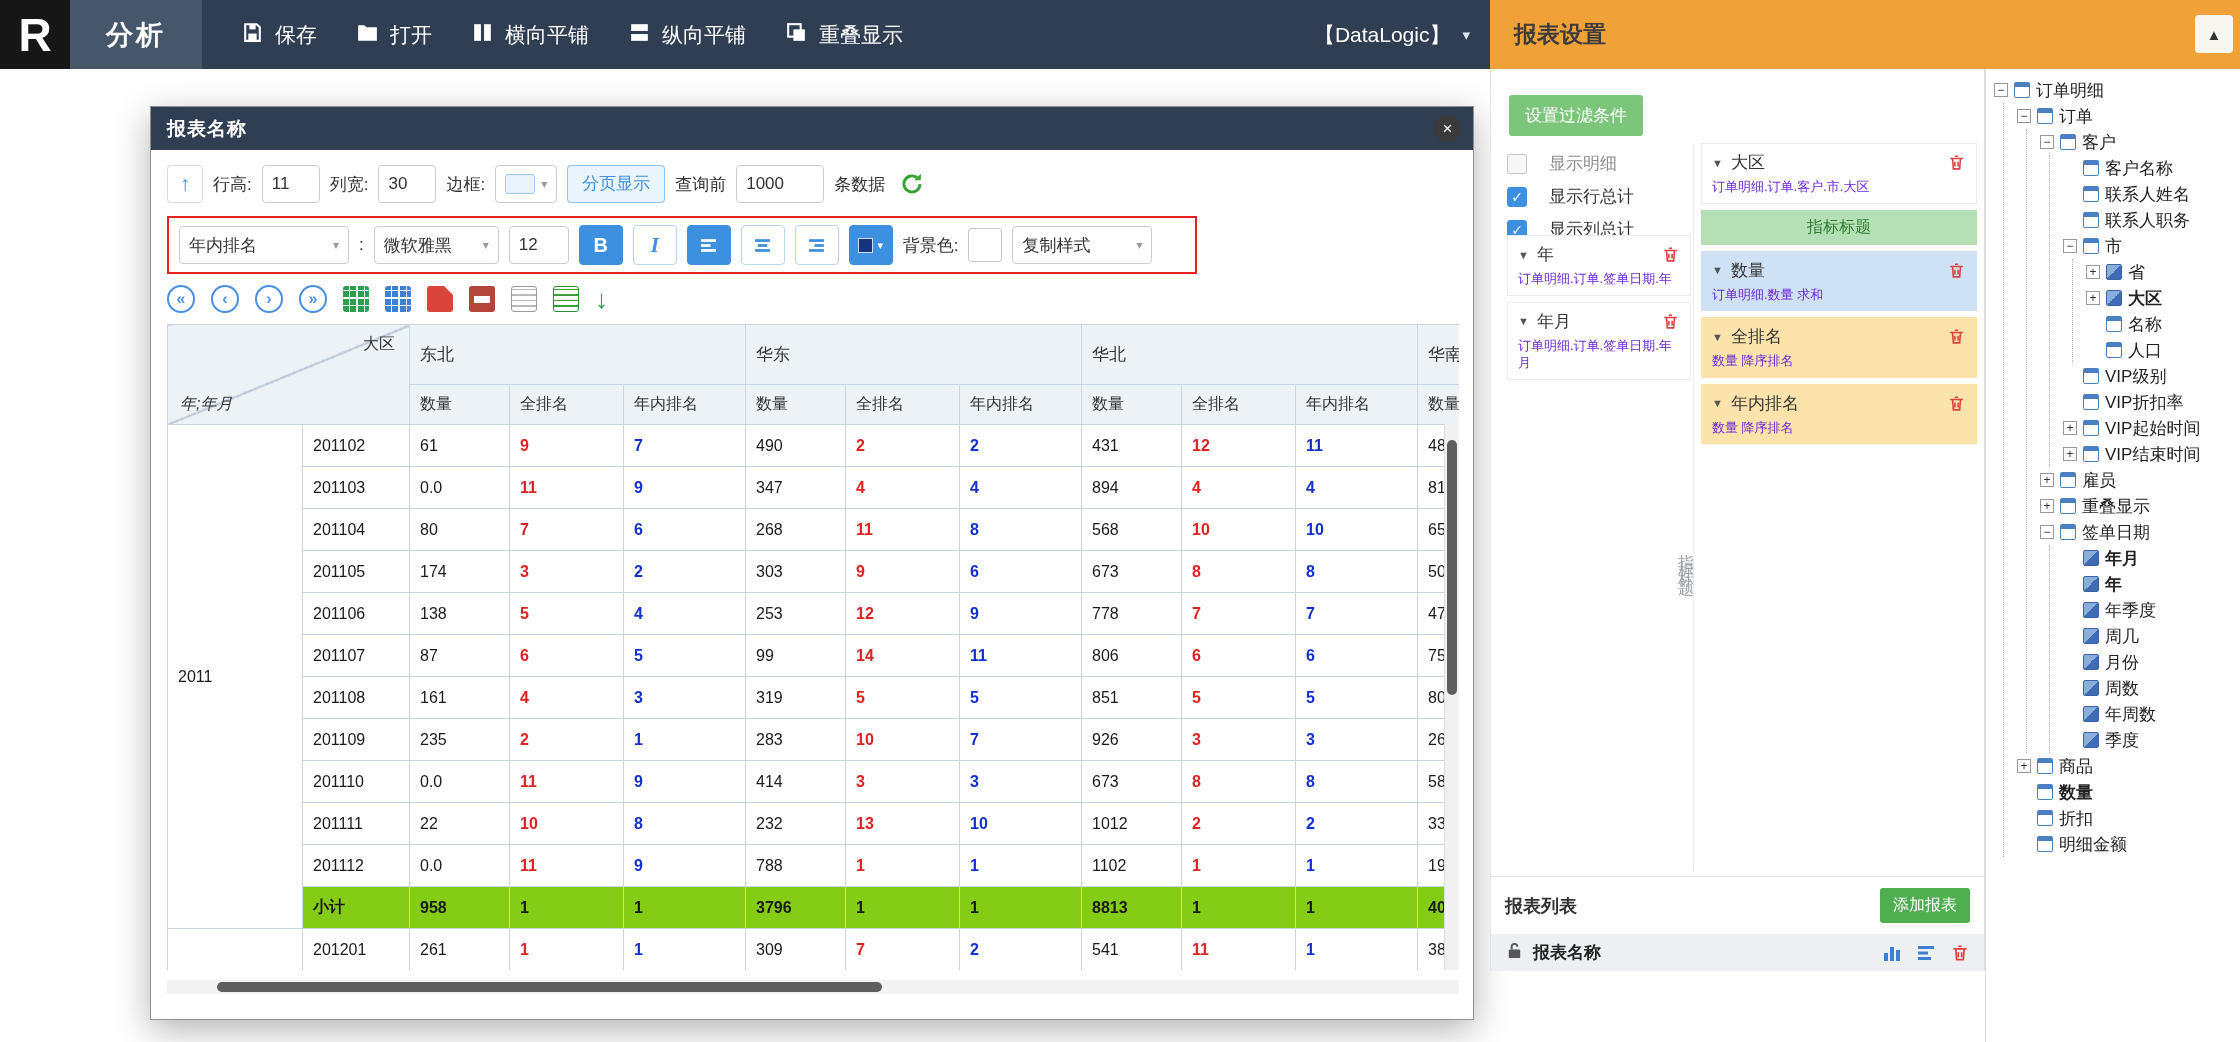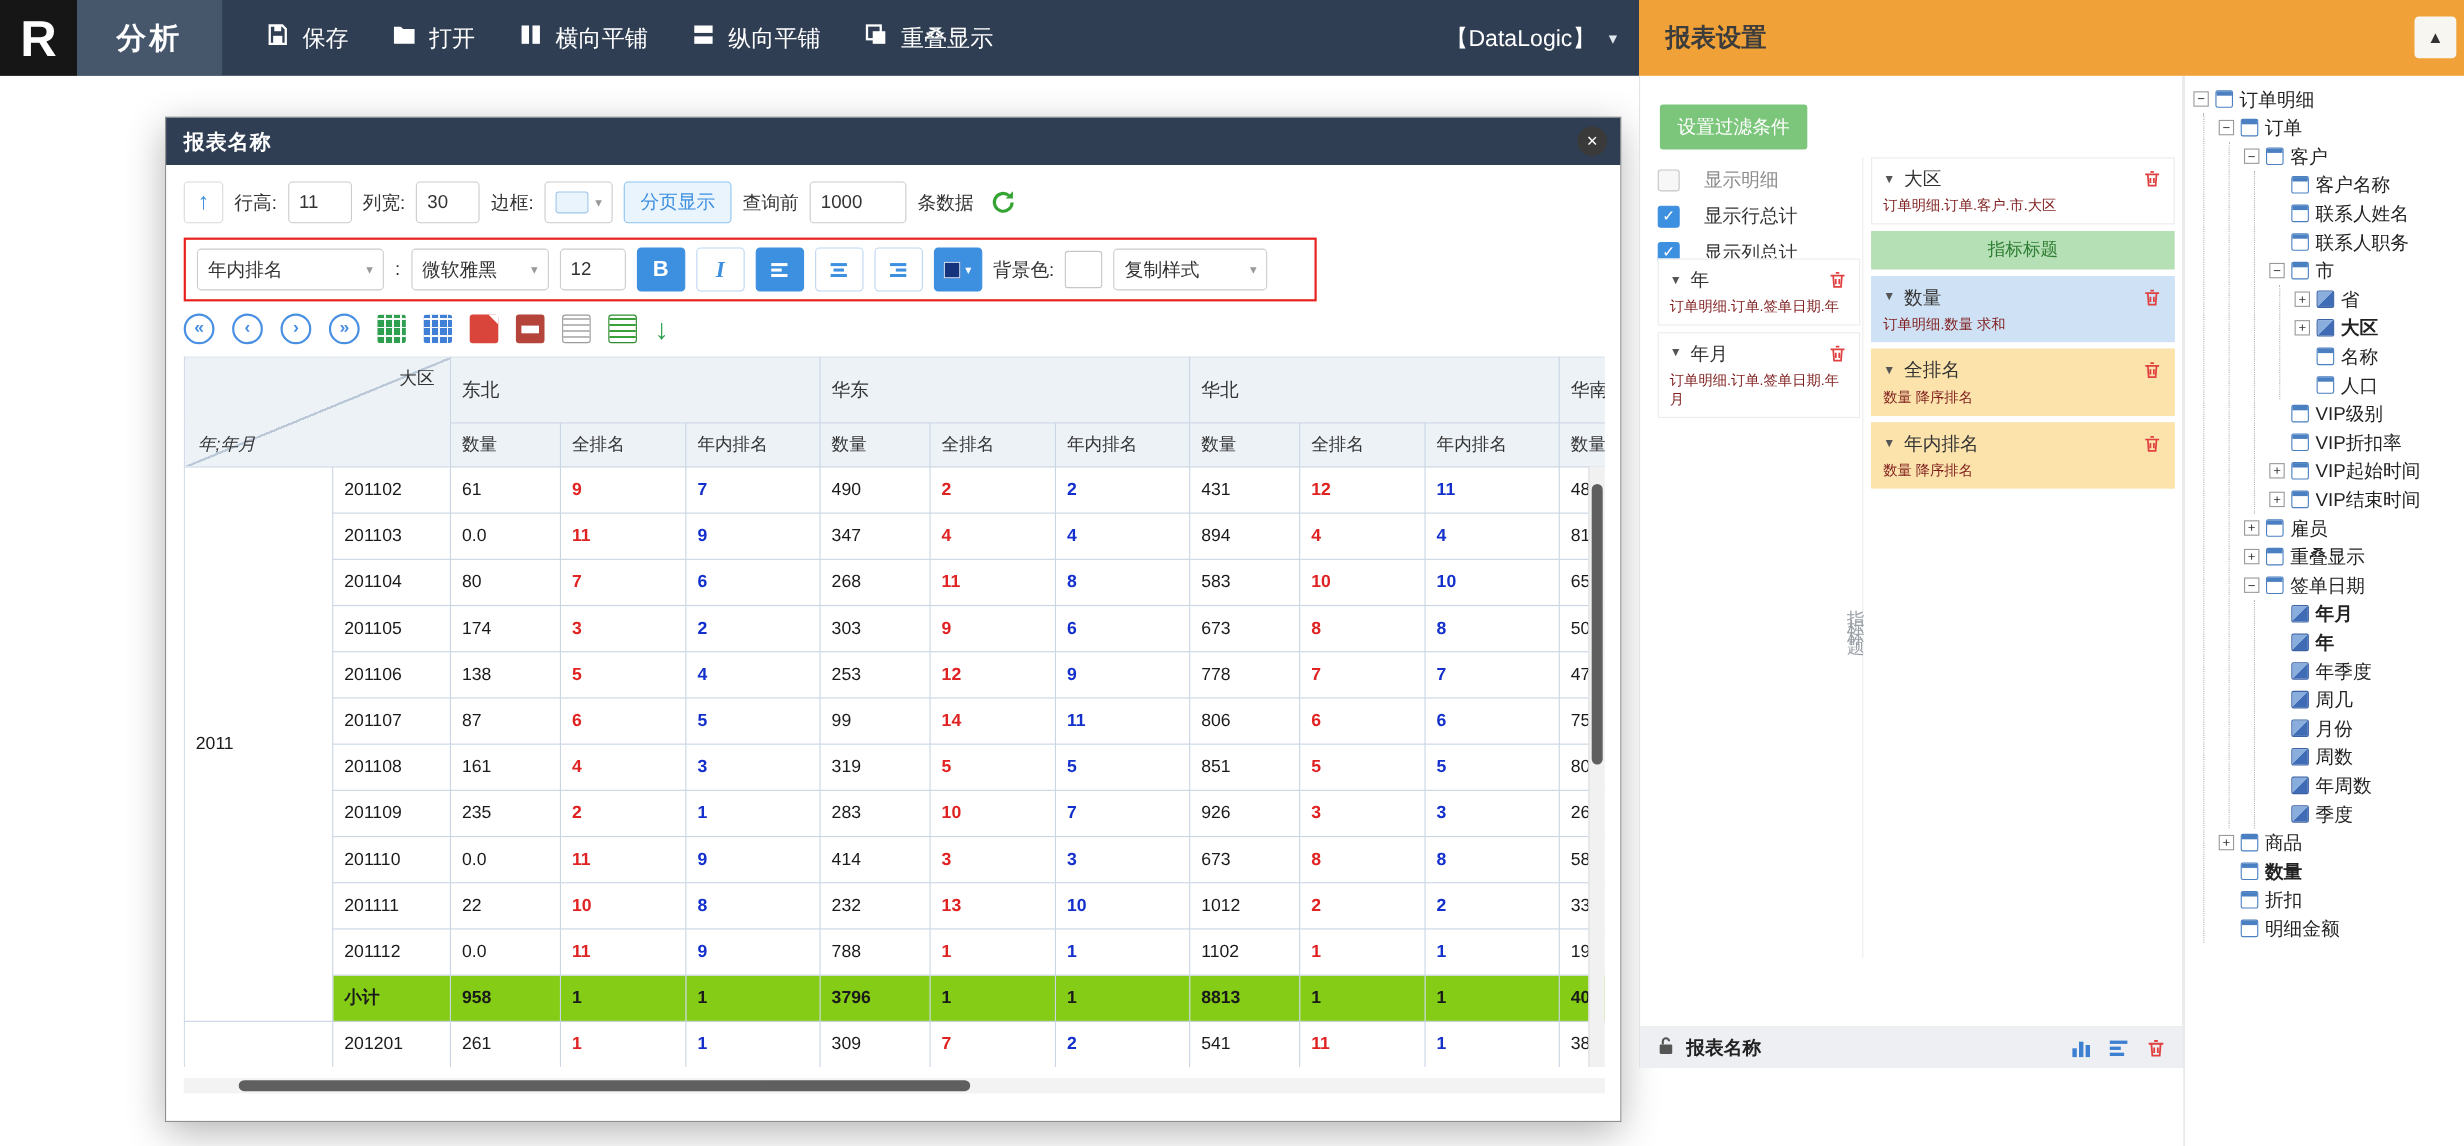--- a/index.html
+++ b/index.html
@@ -89,21 +89,21 @@
 .cbrow{display:flex;align-items:center;gap:22px;height:33px;font-size:17px;color:#333;cursor:pointer;}
 .cb{width:20px;height:20px;border:1px solid #c5c5c5;background:#f7f7f7;display:flex;align-items:center;justify-content:center;font-size:14px;color:#fff;border-radius:3px;}
 .cb.on{background:#3d8fe0;border-color:#3d8fe0;}
 .cblabel.dim{color:#8d8d8d;}
 .rowfields{position:absolute;left:16px;top:166px;width:184px;}
 .colfields{position:absolute;left:210px;top:74px;width:276px;}
 .fcard{background:#fff;border:1px solid #ececec;padding:7px 10px;margin-bottom:6px;}
 .fhead{display:flex;align-items:center;gap:8px;font-size:17px;color:#333;}
 .fcaret{font-size:11px;color:#555;}
 .trash{width:19px;height:19px;margin-left:auto;flex:0 0 19px;cursor:pointer;}
-.fdesc{font-size:13px;color:#7f1d1d;margin-top:4px;line-height:1.35;}
+.fdesc{font-size:13px;color:#6d28d9;margin-top:4px;line-height:1.35;}
 .c-blue{background:#cfe2f5;border-color:#cfe2f5;}
 .c-yellow{background:#fbe3ab;border-color:#fbe3ab;}
 .ind-bar{background:#b5dfb5;color:#2e7d32;text-align:center;font-size:16px;padding:7px 0;margin-bottom:6px;}
 .colsep{position:absolute;left:202px;top:74px;bottom:100px;width:1px;background:#ededed;}
 .vlabel{position:absolute;left:184px;top:472px;writing-mode:vertical-rl;letter-spacing:9px;color:#9aa0a6;font-size:16px;}
 .rlist{position:absolute;left:0;right:0;bottom:0;border-top:1px solid #e5e5e5;}
 .rlist-head{display:flex;align-items:center;padding:11px 14px;}
 .rlist-title{font-size:18px;font-weight:bold;color:#333;}
 .add-btn{margin-left:auto;background:#4fae50;color:#fff;font-size:16px;padding:7px 13px;border-radius:3px;cursor:pointer;}
 .rlist-item{height:37px;background:#edeff2;display:flex;align-items:center;padding:0 14px;gap:9px;cursor:pointer;}
@@ -350,21 +350,21 @@
                 <td class="vcell">81</td>
               </tr>
               <tr>
                 <td class="mcell">201104</td>
                 <td class="vcell">80</td>
                 <td class="vcell r">7</td>
                 <td class="vcell bl">6</td>
                 <td class="vcell">268</td>
                 <td class="vcell r">11</td>
                 <td class="vcell bl">8</td>
-                <td class="vcell">583</td>
+                <td class="vcell">568</td>
                 <td class="vcell r">10</td>
                 <td class="vcell bl">10</td>
                 <td class="vcell">65</td>
               </tr>
               <tr>
                 <td class="mcell">201105</td>
                 <td class="vcell">174</td>
                 <td class="vcell r">3</td>
                 <td class="vcell bl">2</td>
                 <td class="vcell">303</td>
@@ -585,20 +585,24 @@
           <svg class="trash" viewBox="0 0 24 24">
             <path d="M4 7h16M10 4h4M7 7l1 13h8l1-13M10 11v6m4-6v6" stroke="#e04040" stroke-width="2" fill="none"></path>
           </svg>
         </div>
         <div class="fdesc">数量 降序排名</div>
       </div>
     </div>
   <div class="vlabel">指标标题</div>
 
   <div class="rlist">
+    <div class="rlist-head">
+      <span class="rlist-title">报表列表</span>
+      <div class="add-btn">添加报表</div>
+    </div>
     <div class="rlist-item">
       <span><svg width="19" height="19" viewBox="0 0 20 20">
             <rect x="4" y="9" width="12" height="9" rx="1" fill="#555"></rect>
             <path d="M7 9V6a3 3 0 0 1 6 0" fill="none" stroke="#555" stroke-width="2"></path>
           </svg></span>
       <span class="rname">报表名称</span>
       <span class="ritem-icons">
         <svg viewBox="0 0 20 20">
             <rect x="2" y="10" width="4" height="8" fill="#3d7fd0"></rect>
             <rect x="8" y="4" width="4" height="14" fill="#3d7fd0"></rect>

